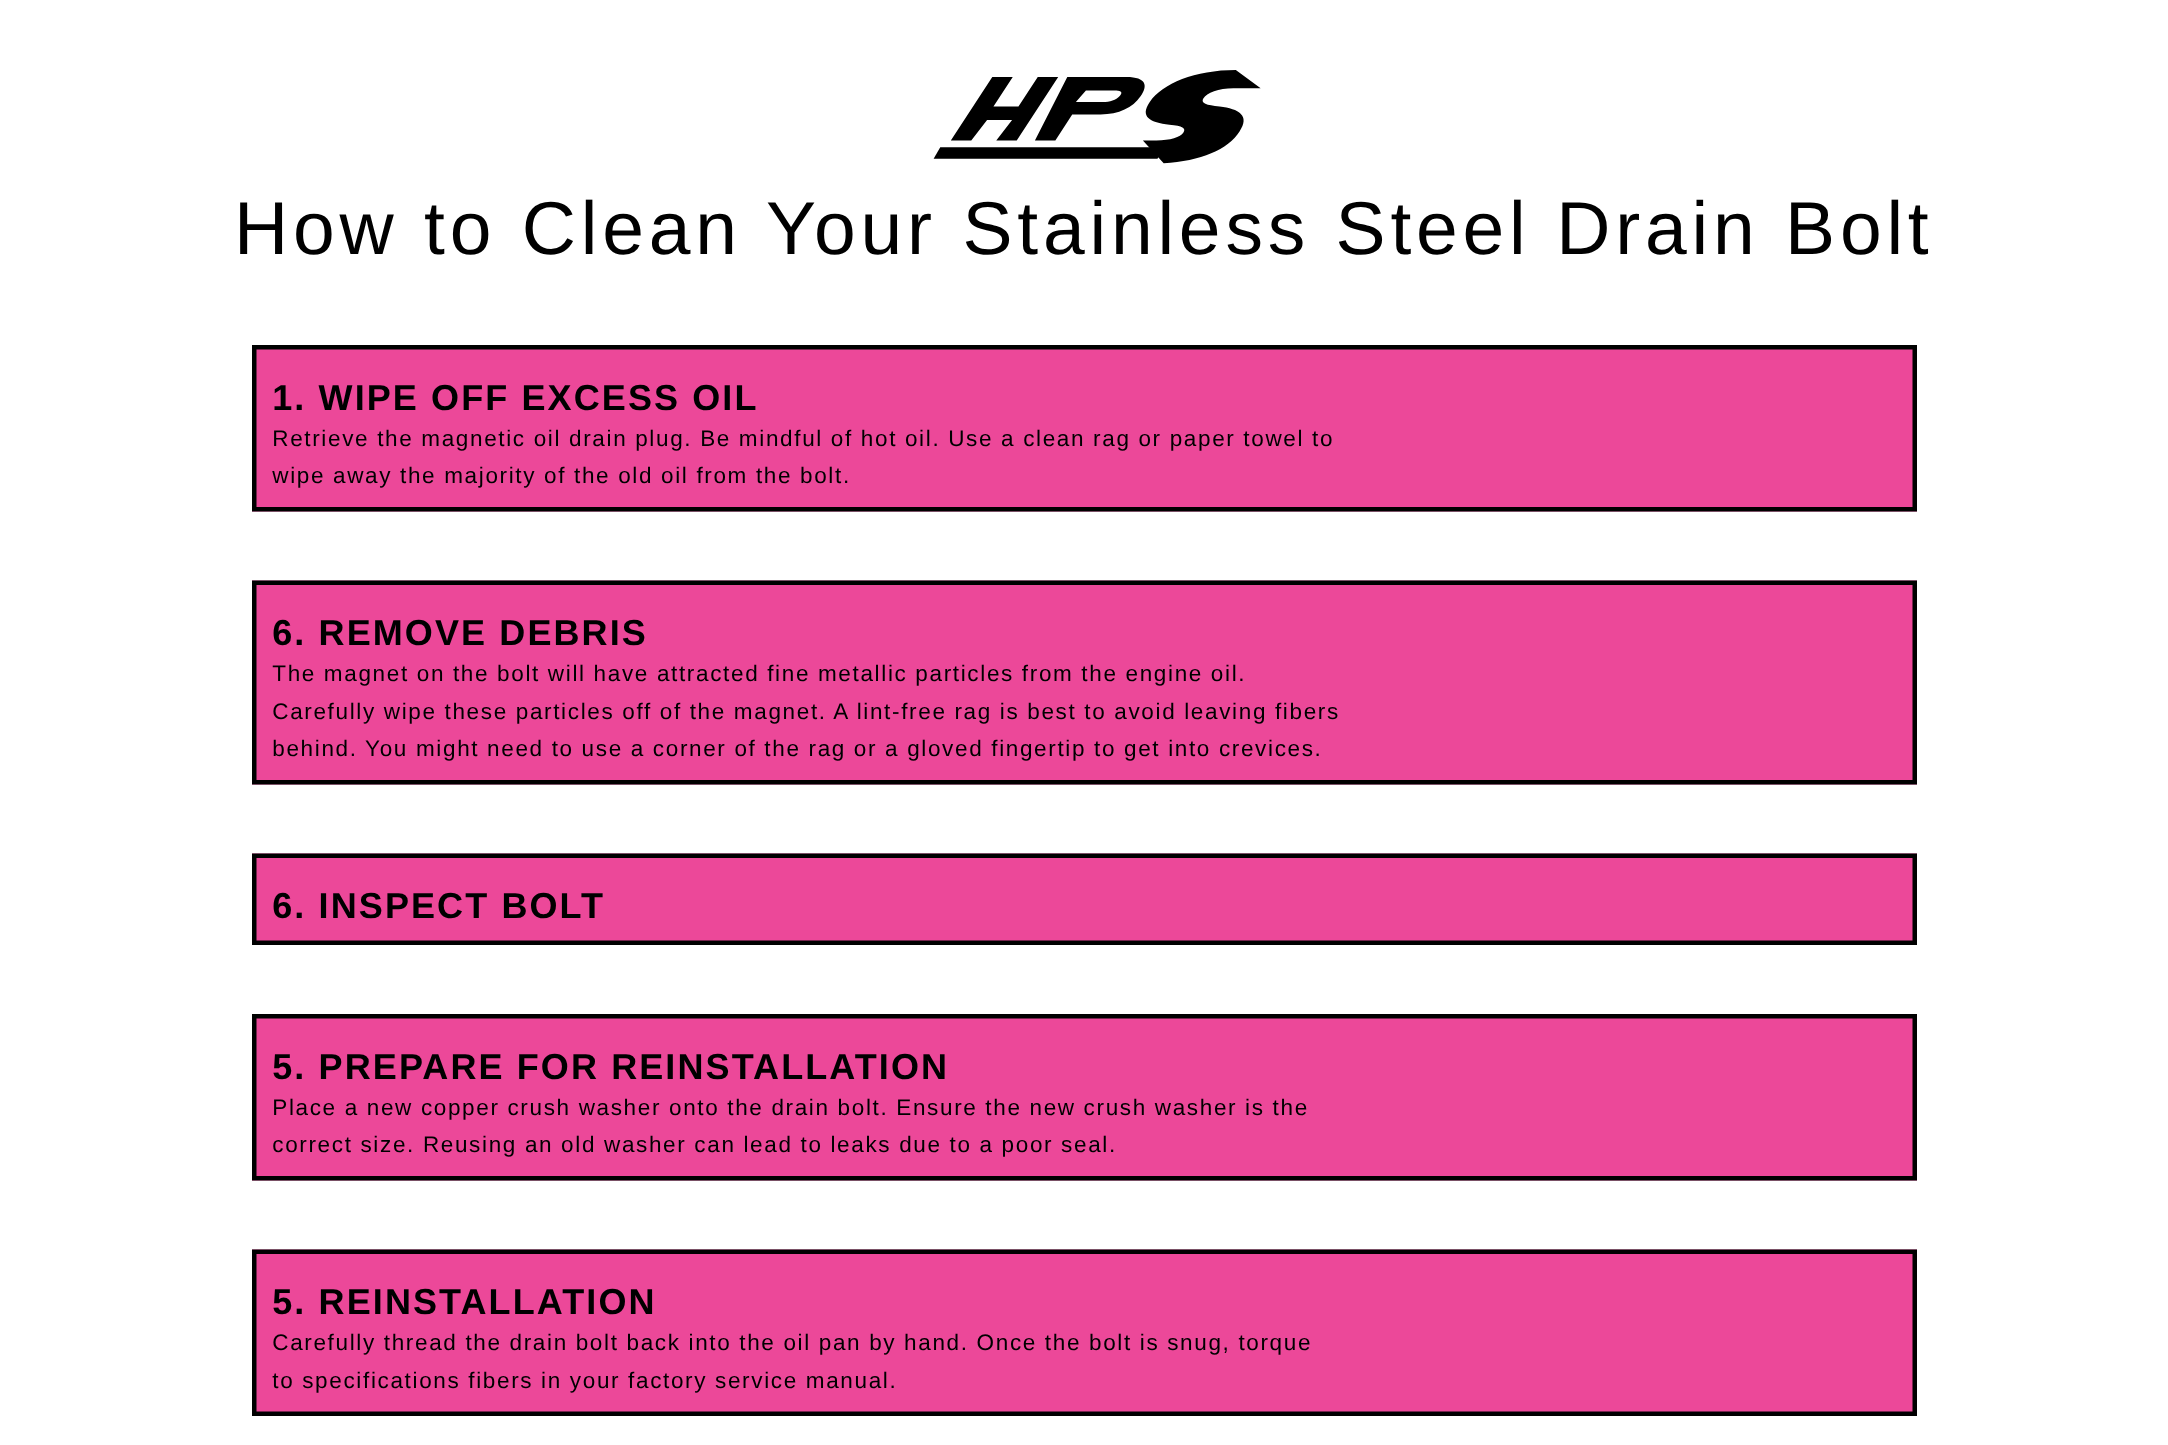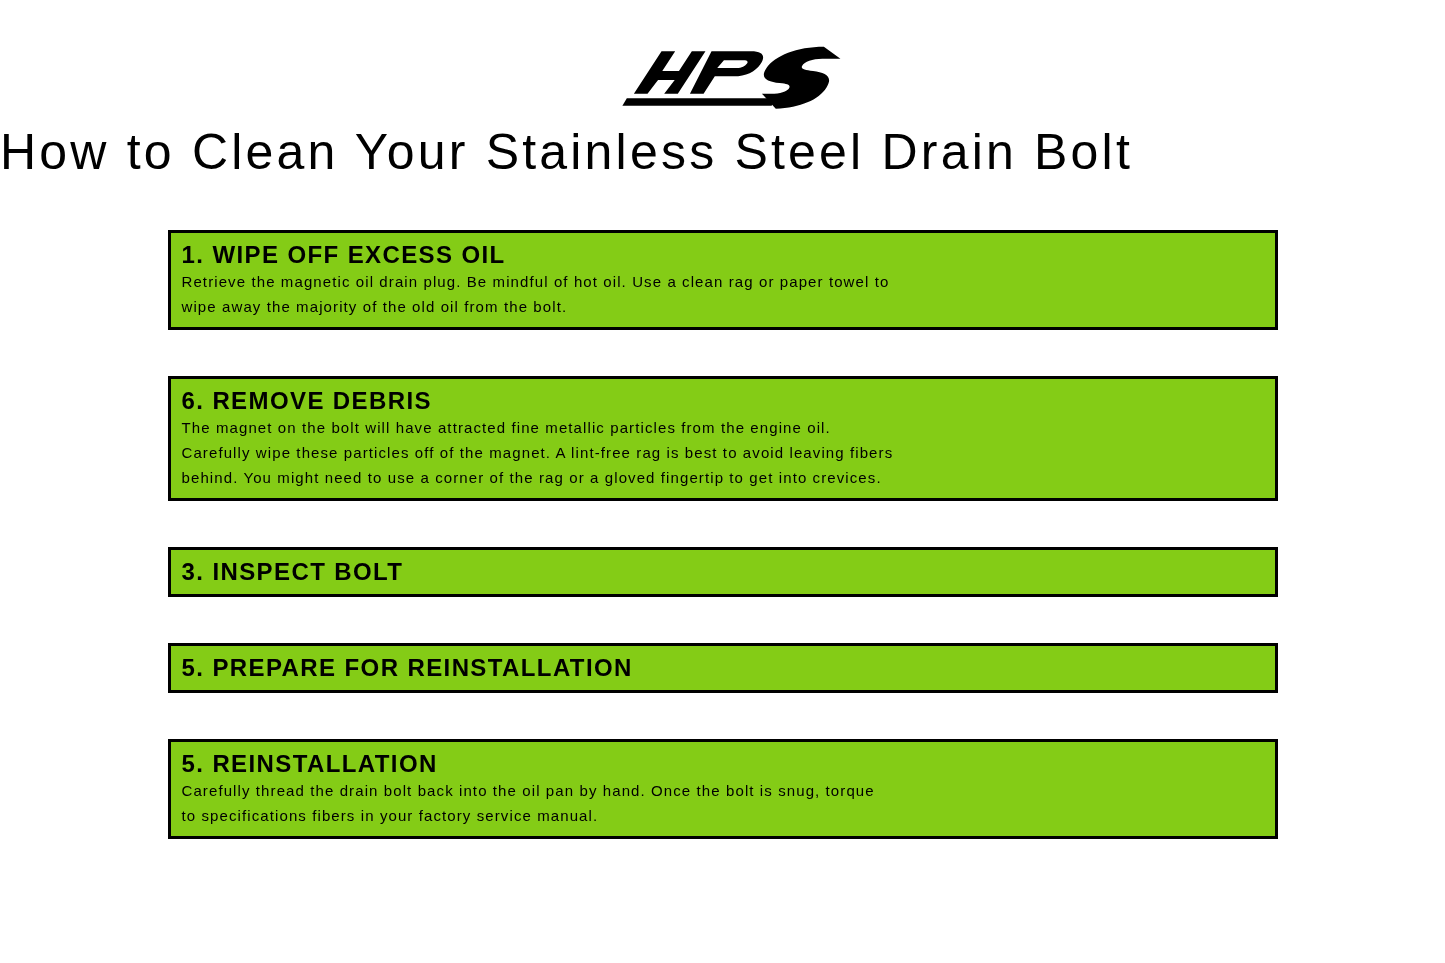--- a/index.html
+++ b/index.html
@@ -20,35 +20,36 @@
     display: flex;
     justify-content: center;
   }
   .logo-svg {
     width: 250px;
     height: 72px;
     display: block;
   }
   .page-title {
     margin-top: 14px;
+    text-align: center;
     font-size: 50px;
     font-weight: 400;
     letter-spacing: 3.2px;
     line-height: 1.15;
     white-space: nowrap;
     color: #000000;
   }
   .steps {
     width: 1110px;
     margin: 48px auto 0 auto;
   }
   .step-box {
     border: 3px solid #000000;
-    background: #84cc16;
-    padding: 8px 11px 8px 11px;
+    background: #ec4899;
+    padding: 19px 11px 8px 11px;
     margin-bottom: 46px;
   }
   .step-box:last-child { margin-bottom: 12px; }
   .step-heading {
     font-size: 24px;
     font-weight: 700;
     letter-spacing: 1.4px;
     line-height: 28px;
     color: #000000;
   }
@@ -93,25 +94,27 @@
     </section>
 
     <section class="step-box">
       <h2 class="step-heading">6. REMOVE DEBRIS</h2>
       <p class="step-body">The magnet on the bolt will have attracted fine metallic particles from the engine oil.
 Carefully wipe these particles off of the magnet. A lint-free rag is best to avoid leaving fibers
 behind. You might need to use a corner of the rag or a gloved fingertip to get into crevices.</p>
     </section>
 
     <section class="step-box">
-      <h2 class="step-heading">3. INSPECT BOLT</h2>
+      <h2 class="step-heading">6. INSPECT BOLT</h2>
     </section>
 
     <section class="step-box">
       <h2 class="step-heading">5. PREPARE FOR REINSTALLATION</h2>
+      <p class="step-body">Place a new copper crush washer onto the drain bolt. Ensure the new crush washer is the
+correct size. Reusing an old washer can lead to leaks due to a poor seal.</p>
     </section>
 
     <section class="step-box">
       <h2 class="step-heading">5. REINSTALLATION</h2>
       <p class="step-body">Carefully thread the drain bolt back into the oil pan by hand. Once the bolt is snug, torque
 to specifications fibers in your factory service manual.</p>
     </section>
 
   </div>
 </div>

